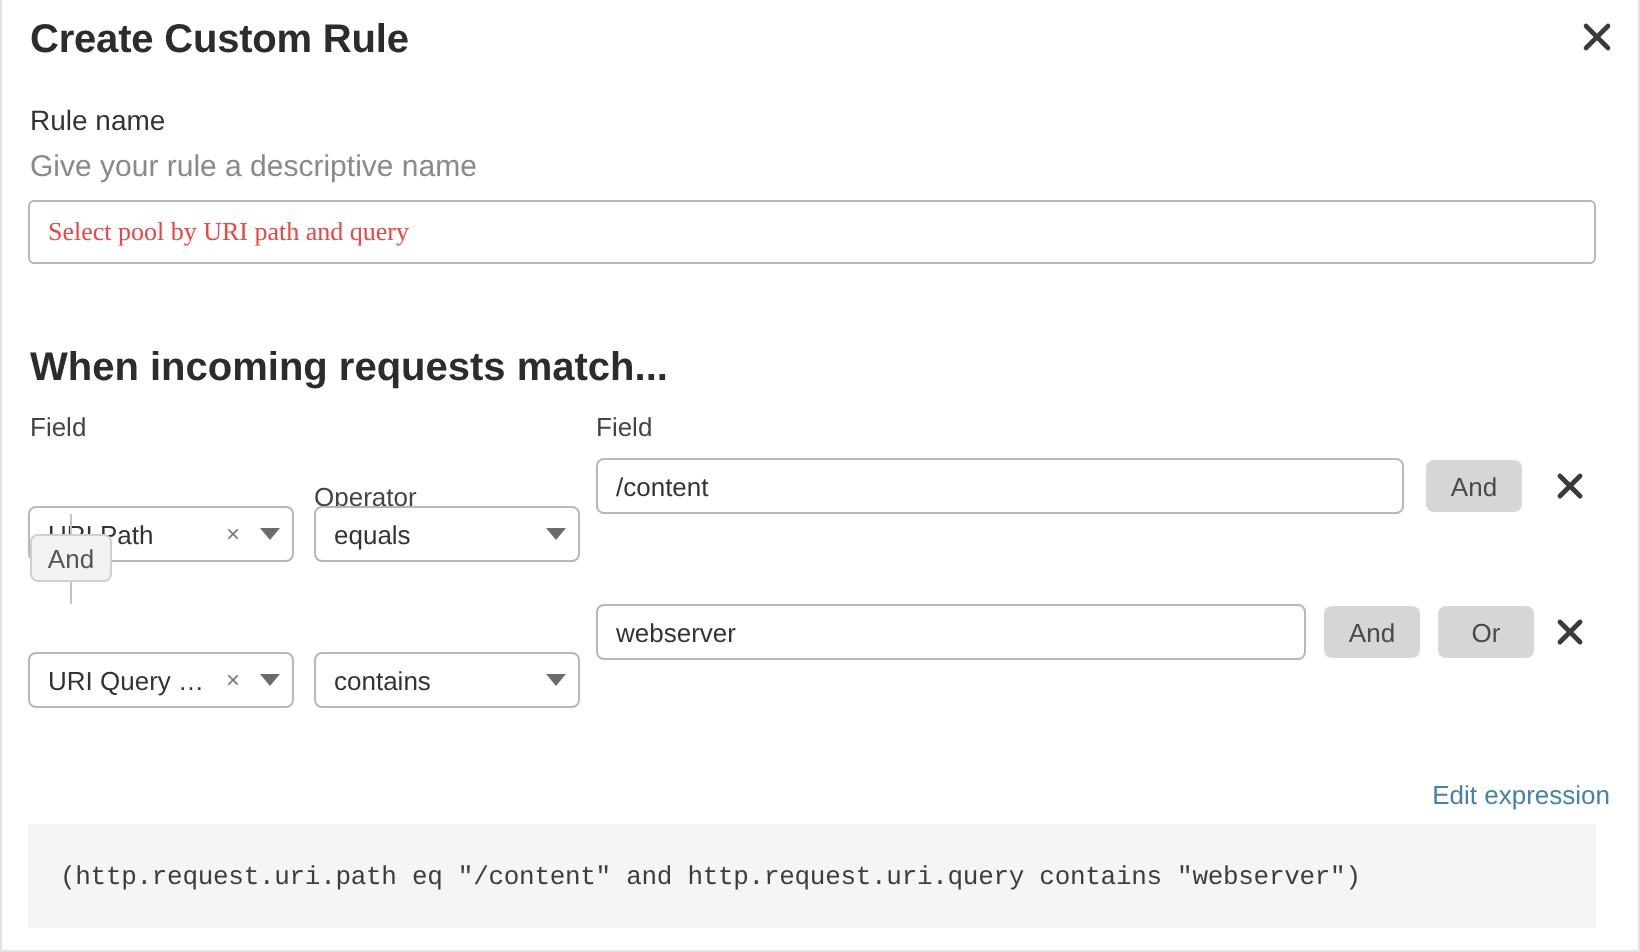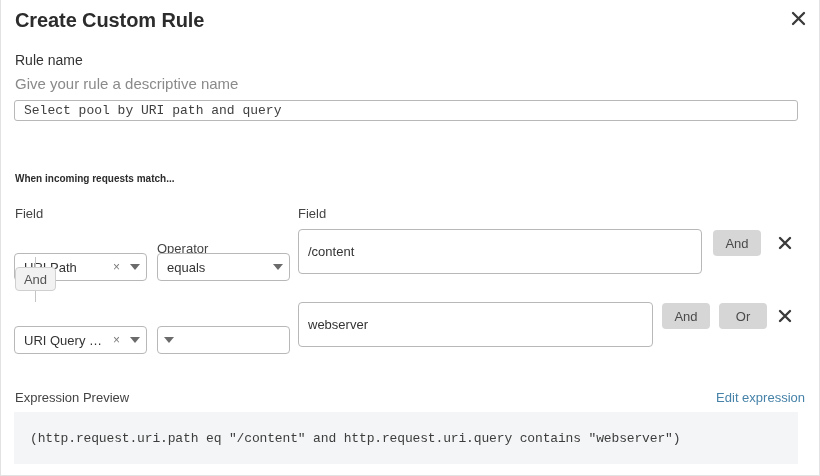--- a/index.html
+++ b/index.html
@@ -64,37 +64,37 @@
   }
 
   .rulename-label { top: 52px; }
   .rulename-hint  { top: 75px; }
 
   .rulename-input {
     position: absolute;
     left: 13px;
     top: 100px;
     width: 784px;
-    height: 21px;
+    height: 32px;
     border: 1px solid #b8b8b8;
     border-radius: 3px;
     background: #ffffff;
-    font-family: Liberation Mono, monospace;
-    font-size: 13px;
-    color: #404040;
+    font-family: Liberation Serif, serif;
+    font-size: 13px;
+    color: #ef4444;
     padding: 0 9px;
     outline: none;
   }
 
   
   .section-heading {
     position: absolute;
     left: 14px;
     top: 173px;
-    font-size: 10px;
+    font-size: 20px;
     font-weight: bold;
     color: #2c2c2c;
   }
 
   
   .col-head {
     position: absolute;
     top: 206px;
     font-size: 13px;
     color: #444444;
@@ -159,21 +159,21 @@
     width: 0;
     height: 0;
     border-left: 5px solid transparent;
     border-right: 5px solid transparent;
     border-top: 6px solid #6b6b6b;
   }
 
   .val-input {
     position: absolute;
     left: 297px;
-    height: 45px;
+    height: 28px;
     border: 1px solid #b8b8b8;
     border-radius: 4px;
     background: #ffffff;
     font-family: "Liberation Sans", sans-serif;
     font-size: 13px;
     color: #333333;
     padding: 0 9px;
     outline: none;
   }
   .val-input-1 { width: 404px; }
@@ -342,37 +342,37 @@
 
     <div class="sel sel-field">
       <span class="sel-text">URI Query St...</span>
       <span class="sel-clear">×</span>
       <span class="sel-caret">
           <i class="caret-tri"></i>
         </span>
     </div>
 
     <div class="sel sel-operator">
+      <span class="sel-text">contains</span>
       <span class="sel-caret">
           <i class="caret-tri"></i>
         </span>
     </div>
 
     <input class="val-input val-input-2" type="text" value="webserver" style="">
 
     <button class="logic-btn row2-and">And</button>
     <button class="logic-btn row2-or">Or</button>
 
     <button class="del-btn row2-del">
       <svg width="14" height="14" viewBox="0 0 14 14" aria-hidden="true">
         <path d="M2 2 L12 12 M12 2 L2 12" stroke="#3a3a3a" stroke-width="2.4" stroke-linecap="round"></path>
       </svg>
     </button>
   </div>
 
-  <div class="expr-label">Expression Preview</div>
   <a class="expr-edit-link">Edit expression</a>
 
   <div class="expr-box">
     <span class="expr-text">(http.request.uri.path eq "/content" and http.request.uri.query contains "webserver")</span>
   </div>
 
 </div>
 
 </body></html>

